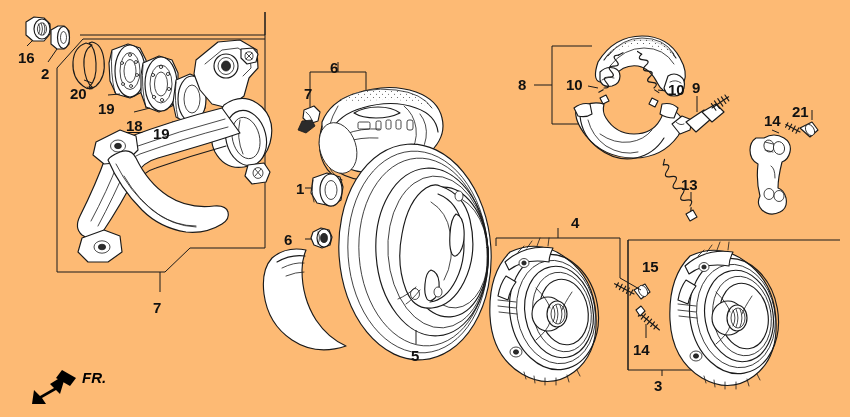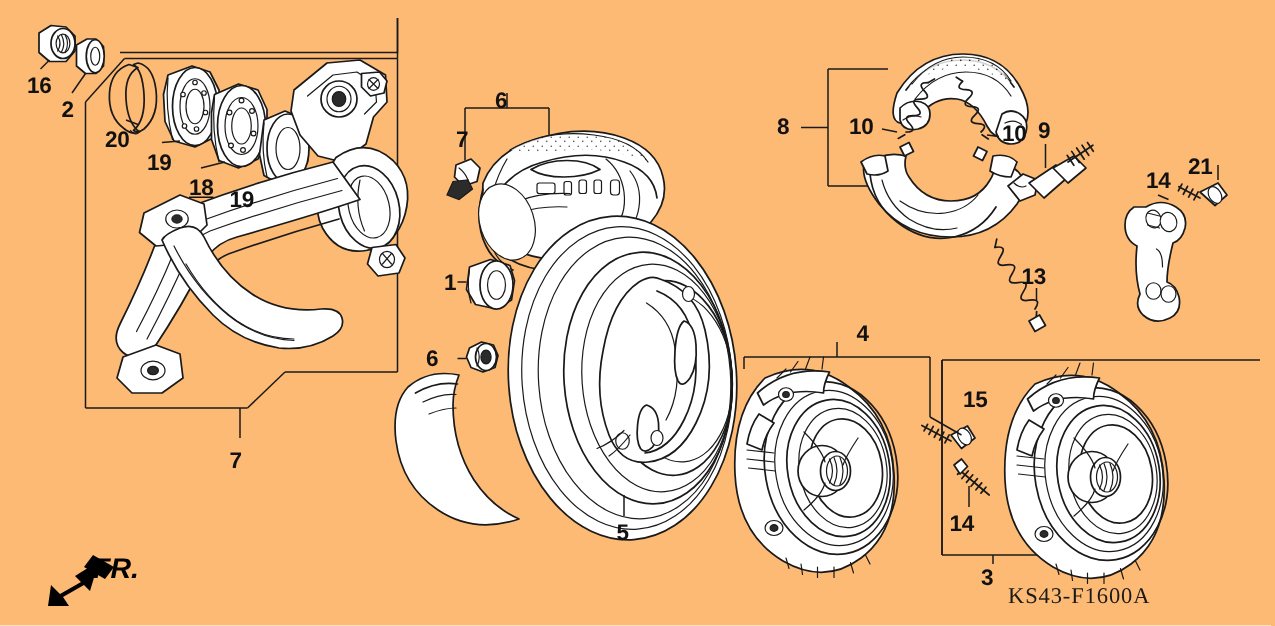--- a/index.html
+++ b/index.html
@@ -37,25 +37,26 @@
     font-family: "Liberation Serif", serif;
     font-size: 15px;
     font-weight: 400;
     color: #1a1a1a;
     letter-spacing: 0.6px;
     white-space: nowrap;
   }
   #fr-label {
     position: absolute;
     font-family: "Liberation Sans", sans-serif;
-    font-size: 19px;
+    font-size: 15px;
     font-weight: 800;
     font-style: italic;
     color: #000000;
     white-space: nowrap;
+    margin-left: 20px;
   }
 </style>
 </head>
 <body>
 
 <div id="page">
 
   <svg id="art" viewBox="0 0 850 417" xmlns="http://www.w3.org/2000/svg">
     <defs>
       <style>
@@ -481,15 +482,14 @@
   <div class="callout" style="left:764px; top:113px;">14</div>
   <div class="callout" style="left:792px; top:104px;">21</div>
   <div class="callout" style="left:681px; top:177px;">13</div>
   <div class="callout" style="left:571px; top:215px;">4</div>
   <div class="callout" style="left:610px; top:259px;margin-left:32px;">15</div>
   <div class="callout" style="left:633px; top:342px;text-align:center;">14</div>
   <div class="callout" style="left:654px; top:378px;">3</div>
 
   <div id="fr-label" style="left:62px; top:369px;">FR.</div>
 
-  <div id="partno" style="left:672px; top:390px;">KS43-F1600A</div>
 
 </div>
 
 </body></html>

